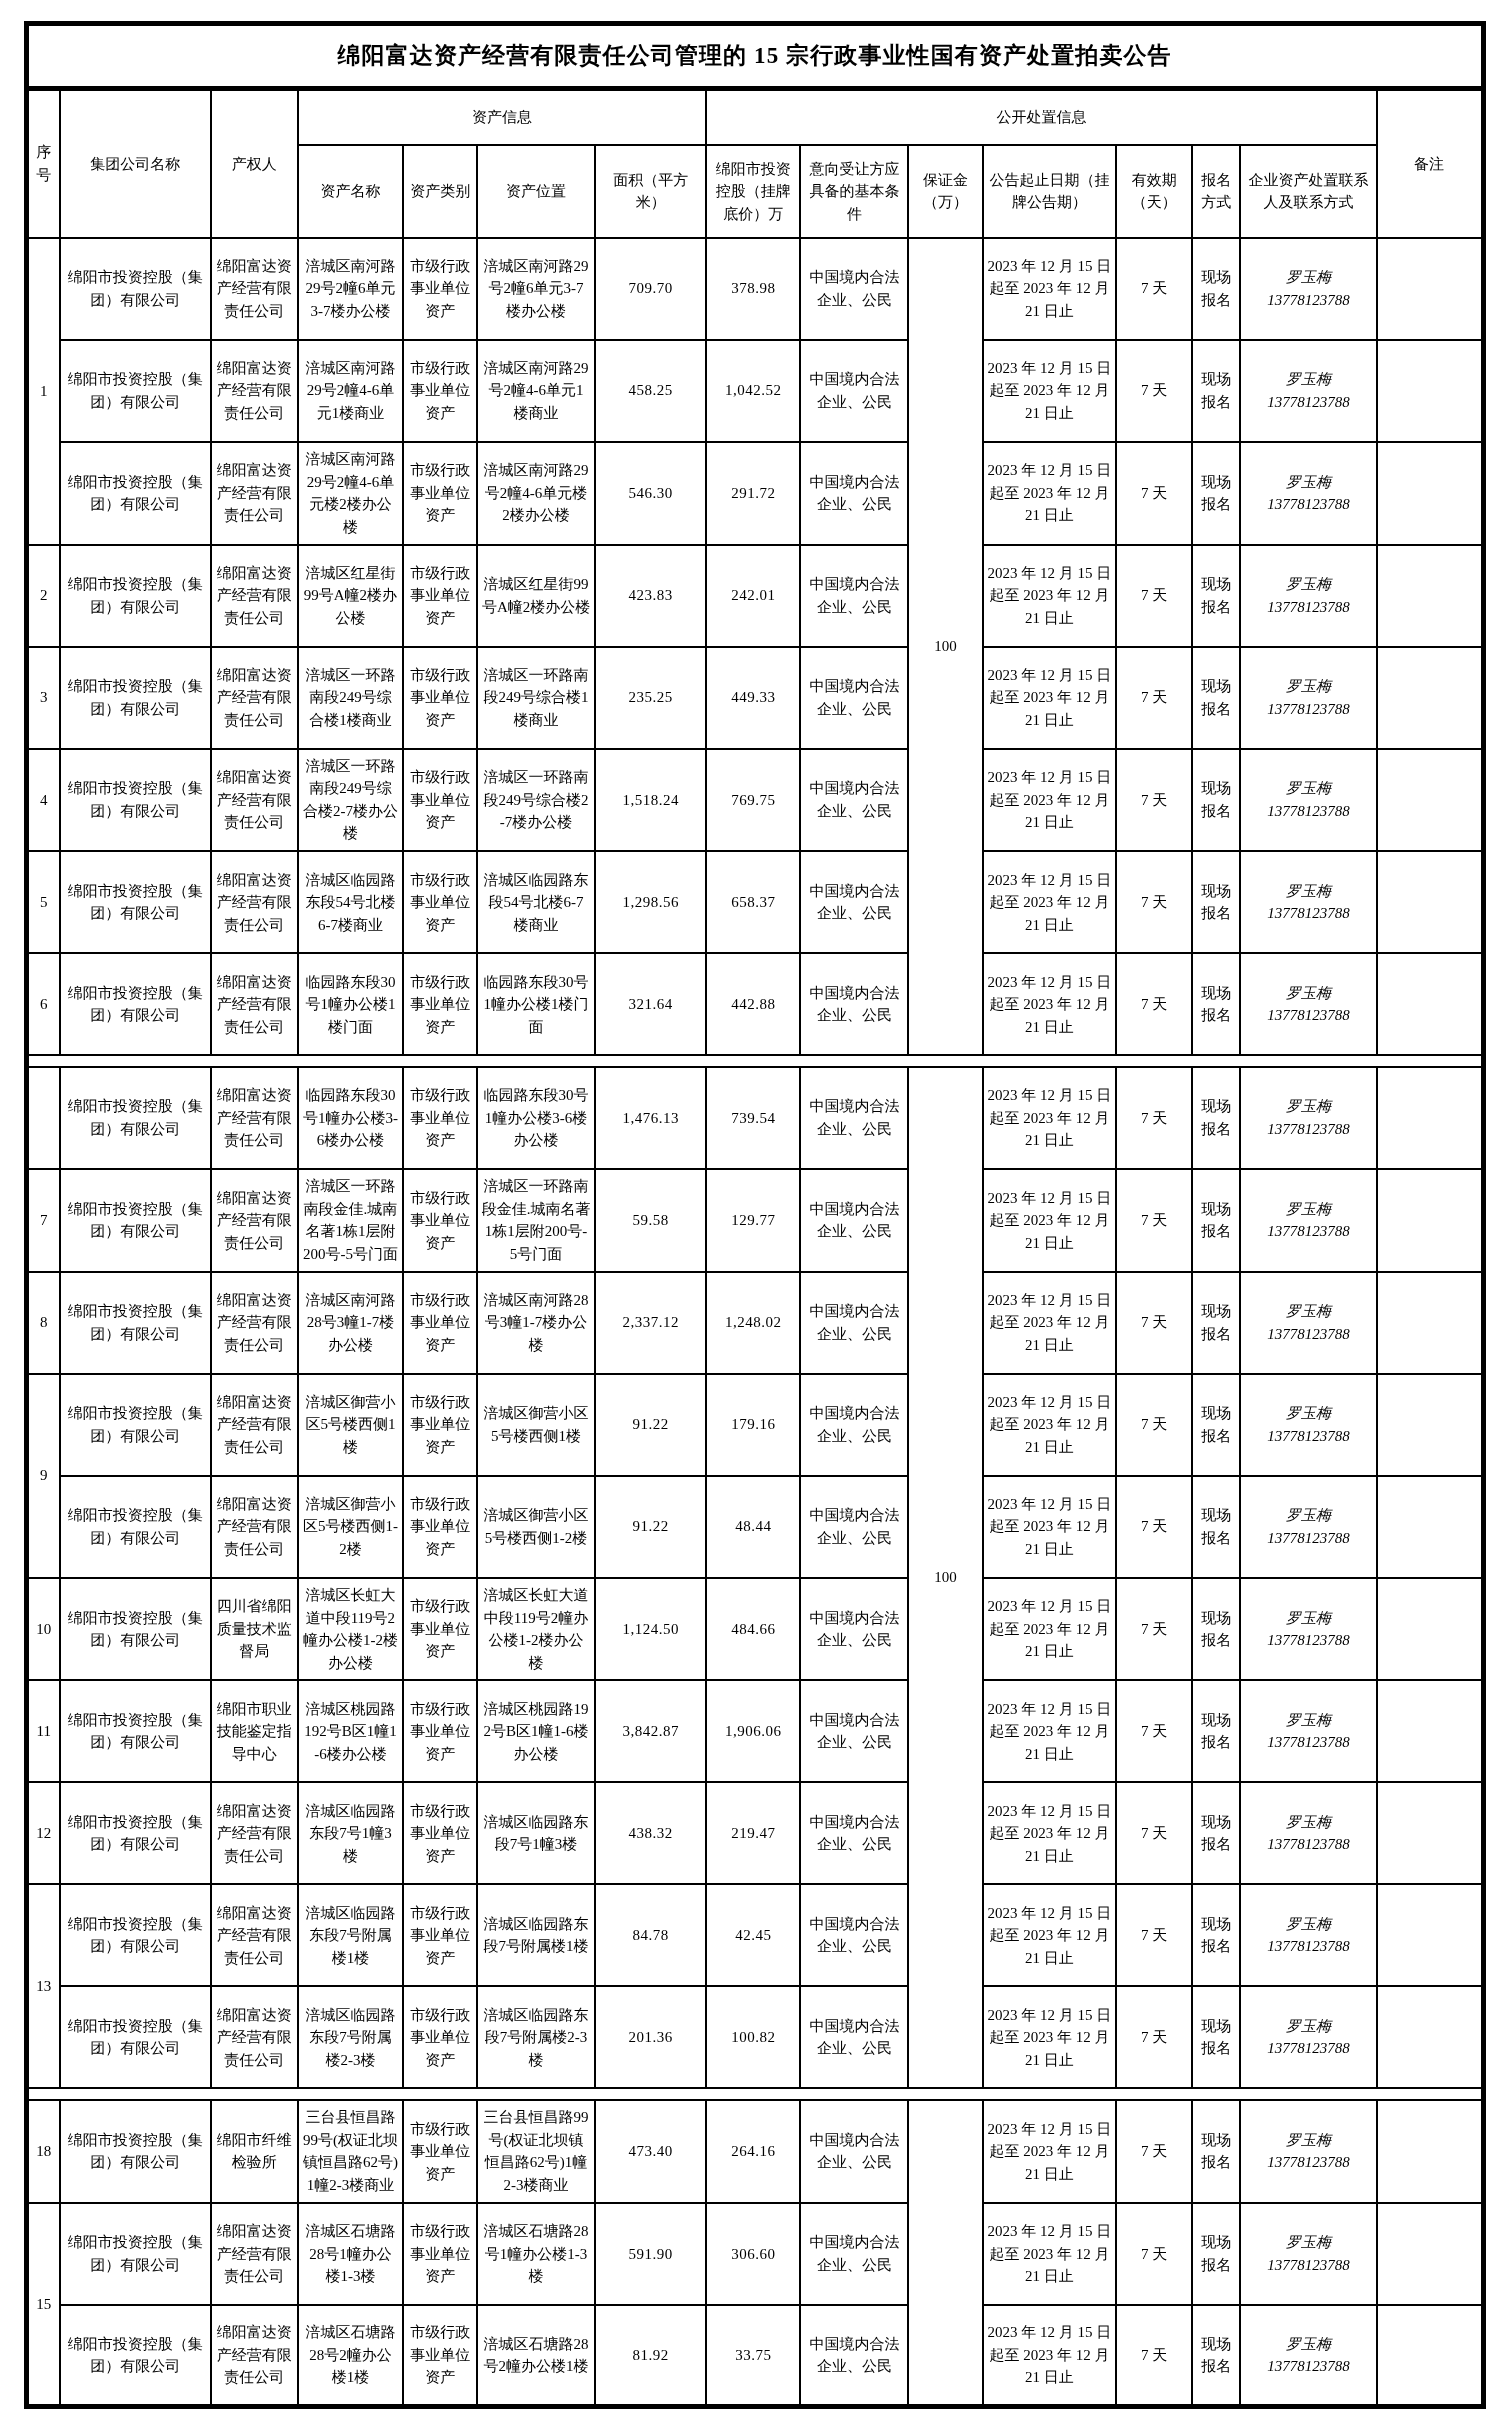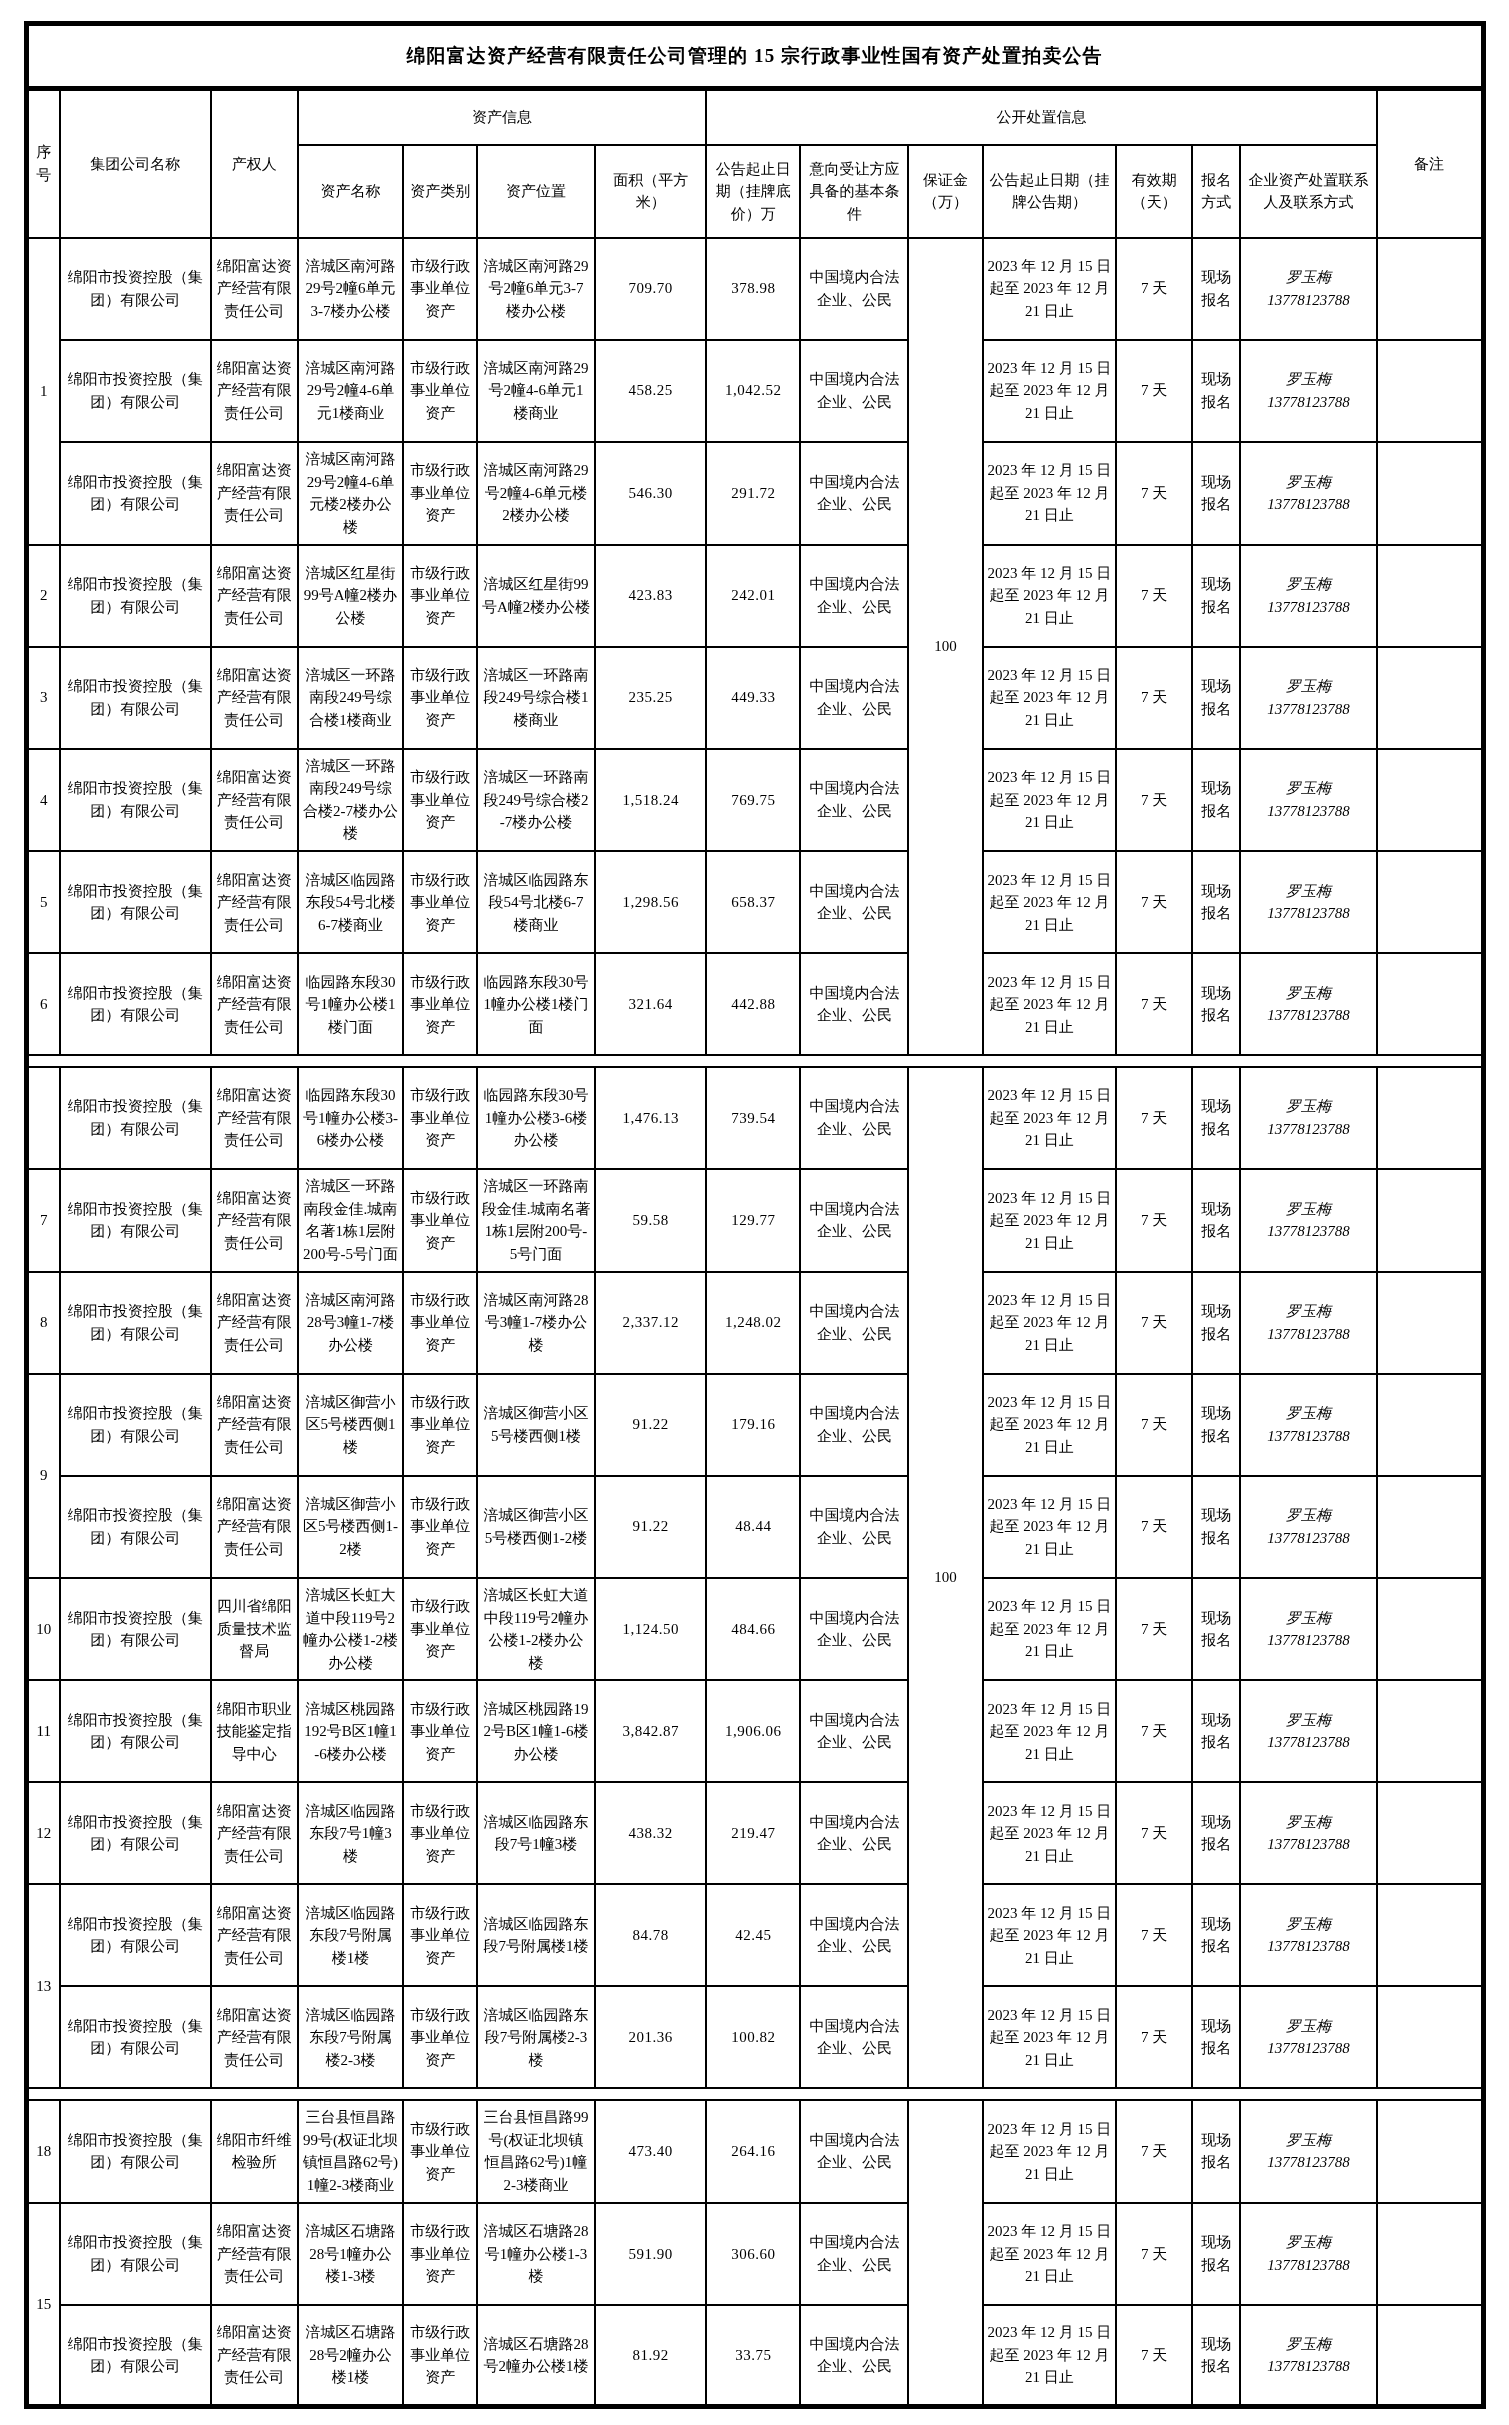--- a/index.html
+++ b/index.html
@@ -23,21 +23,21 @@
     border: 2.1px solid #000000;
     text-align: center;
     vertical-align: middle;
     padding: 5.4px 3.2px;
     line-height: 1.5;
     word-break: break-all;
     font-weight: normal;
   }
   tr.title-row th {
     border-bottom: 5.4px solid #000000;
-    font-size: 19px;
+    font-size: 23px;
     font-weight: bold;
     height: 49px;
     letter-spacing: 1.1px;
   }
   tr.group-header th { height: 42px; margin-left: 20px; }
   tr.detail-header th { height: 80px; }
   tbody.section tr { height: 102px; }
   tbody.page-break td {
     height: 9.6px;
     padding: 0;
@@ -79,21 +79,21 @@
         <th rowspan="2">产权人</th>
         <th colspan="4">资产信息</th>
         <th colspan="7">公开处置信息</th>
         <th rowspan="2">备注</th>
       </tr>
       <tr class="detail-header">
         <th>资产名称</th>
         <th>资产类别</th>
         <th>资产位置</th>
         <th>面积（平方米）</th>
-        <th>公告起止日期（挂牌底价）万</th>
+        <th>绵阳市投资控股（挂牌底价）万</th>
         <th>意向受让方应具备的基本条件</th>
         <th>保证金（万）</th>
         <th>公告起止日期（挂牌公告期）</th>
         <th>有效期（天）</th>
         <th>报名方式</th>
         <th>企业资产处置联系人及联系方式</th>
       </tr>
     </thead>
     <tbody class="section">
         <tr>

